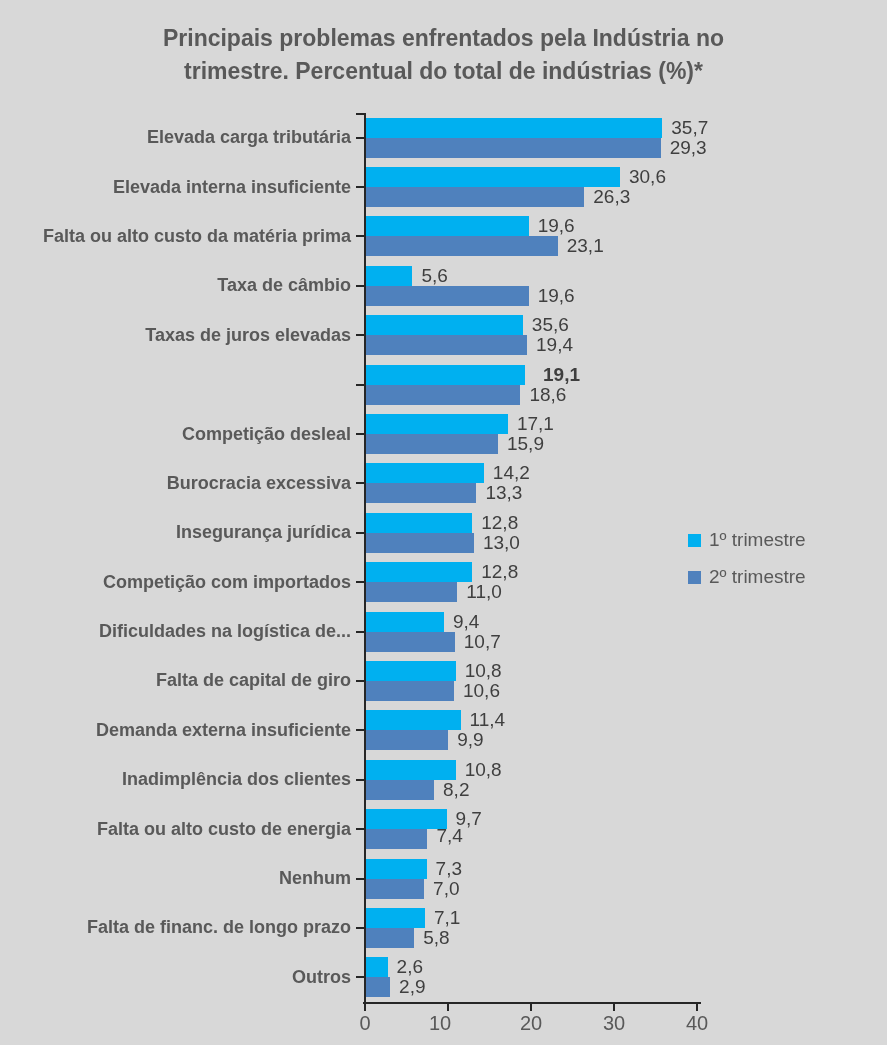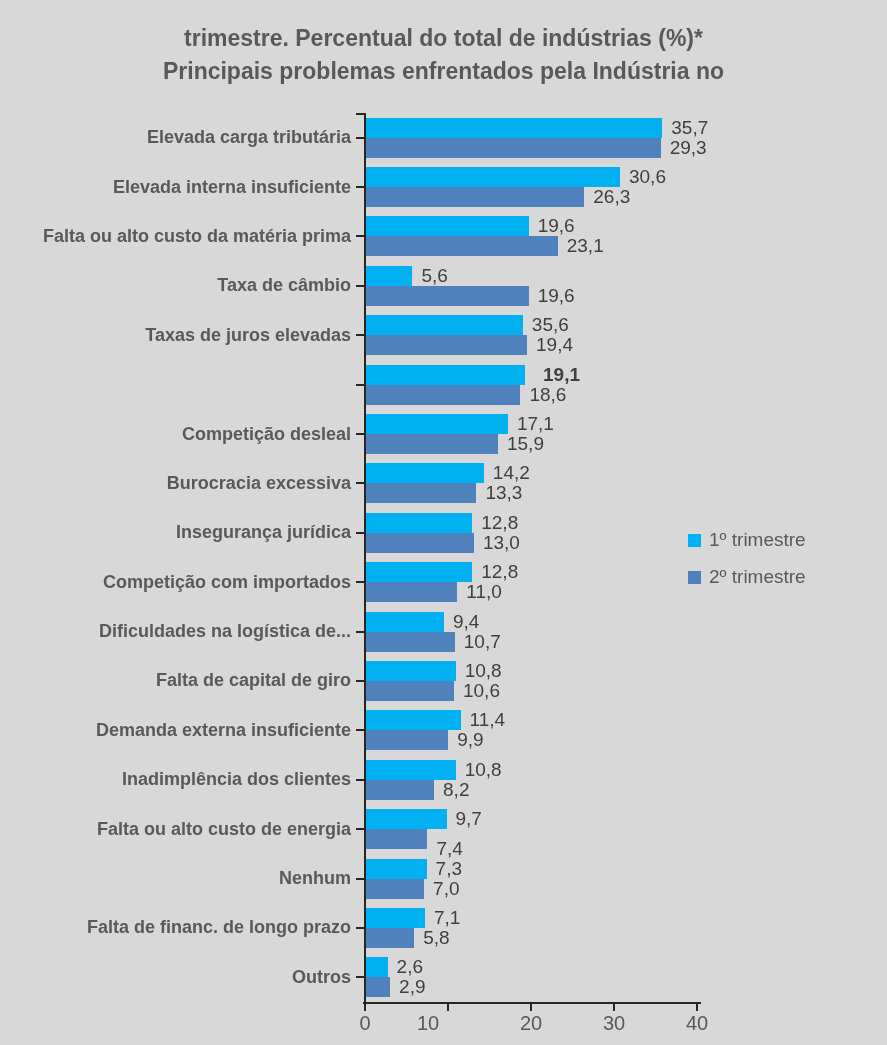--- a/index.html
+++ b/index.html
@@ -45,22 +45,22 @@
     position:absolute; left:621px; top:716px; width:260px;
     font-size:20px; line-height:28px; color:#0d0d0d;
   }
 </style>
 </head>
 <body>
 
 <div class="canvas">
 
   <div class="title">
+    <div>Principais problemas enfrentados pela Indústria no</div>
     <div>trimestre. Percentual do total de indústrias (%)*</div>
-    <div>Principais problemas enfrentados pela Indústria no</div>
   </div>
 
   <div class="axis y-axis"></div>
   <div class="axis y-axis-cap"></div>
   <div class="axis x-axis"></div>
 
   <div id="rows">
       <div class="row" style="top: 113px; height: 49.39px;">
         <div class="cat-label">Elevada carga tributária</div>
         <div class="cat-tick" style="top: 23.695px;"></div>
@@ -171,21 +171,21 @@
         <div class="val" style="top: 4.7px; left: 464.64px;">10,8</div>
         <div class="bar" style="top: 24.7px; width: 68.06px; background: rgb(79, 129, 189);"></div>
         <div class="val" style="top: 24.7px; left: 443.06px;">8,2</div>
       </div>
       <div class="row" style="top: 804.46px; height: 49.39px;">
         <div class="cat-label">Falta ou alto custo de energia</div>
         <div class="cat-tick" style="top: 23.695px;"></div>
         <div class="bar" style="top: 4.7px; width: 80.51px; background: rgb(0, 176, 240);"></div>
         <div class="val" style="top: 4.7px; left: 455.51px; text-align: center;">9,7</div>
         <div class="bar" style="top: 24.7px; width: 61.42px; background: rgb(79, 129, 189);"></div>
-        <div class="val" style="top: 35px; left: 436.42px;">7,4</div>
+        <div class="val" style="top: 22px; left: 436.42px;">7,4</div>
       </div>
       <div class="row" style="top: 853.85px; height: 49.39px;">
         <div class="cat-label">Nenhum</div>
         <div class="cat-tick" style="top: 23.695px;"></div>
         <div class="bar" style="top: 4.7px; width: 60.59px; background: rgb(0, 176, 240);"></div>
         <div class="val" style="top: 4.7px; left: 435.59px;">7,3</div>
         <div class="bar" style="top: 24.7px; width: 58.1px; background: rgb(79, 129, 189);"></div>
         <div class="val" style="top: 24.7px; left: 433.1px;">7,0</div>
       </div>
       <div class="row" style="top: 903.24px; height: 49.39px;">
@@ -202,21 +202,21 @@
         <div class="bar" style="top: 4.7px; width: 21.58px; background: rgb(0, 176, 240);"></div>
         <div class="val" style="top: 4.7px; left: 396.58px;">2,6</div>
         <div class="bar" style="top: 24.7px; width: 24.07px; background: rgb(79, 129, 189);"></div>
         <div class="val" style="top: 24.7px; left: 399.07px;">2,9</div>
       </div>
     </div>
   <div id="xticks">
       <div class="xtick" style="left: 364px;"></div>
       <div class="xtick-label" style="left: 335px;">0</div>
       <div class="xtick" style="left: 447px;"></div>
-      <div class="xtick-label" style="left: 398px;">10</div>
+      <div class="xtick-label" style="left: 410px;">10</div>
       <div class="xtick" style="left: 530px;"></div>
       <div class="xtick-label" style="left: 501px;">20</div>
       <div class="xtick" style="left: 613px;"></div>
       <div class="xtick-label" style="left: 584px;">30</div>
       <div class="xtick" style="left: 696px;"></div>
       <div class="xtick-label" style="left: 667px;">40</div>
     </div>
 
   <div class="legend">
     <div class="legend-item">

